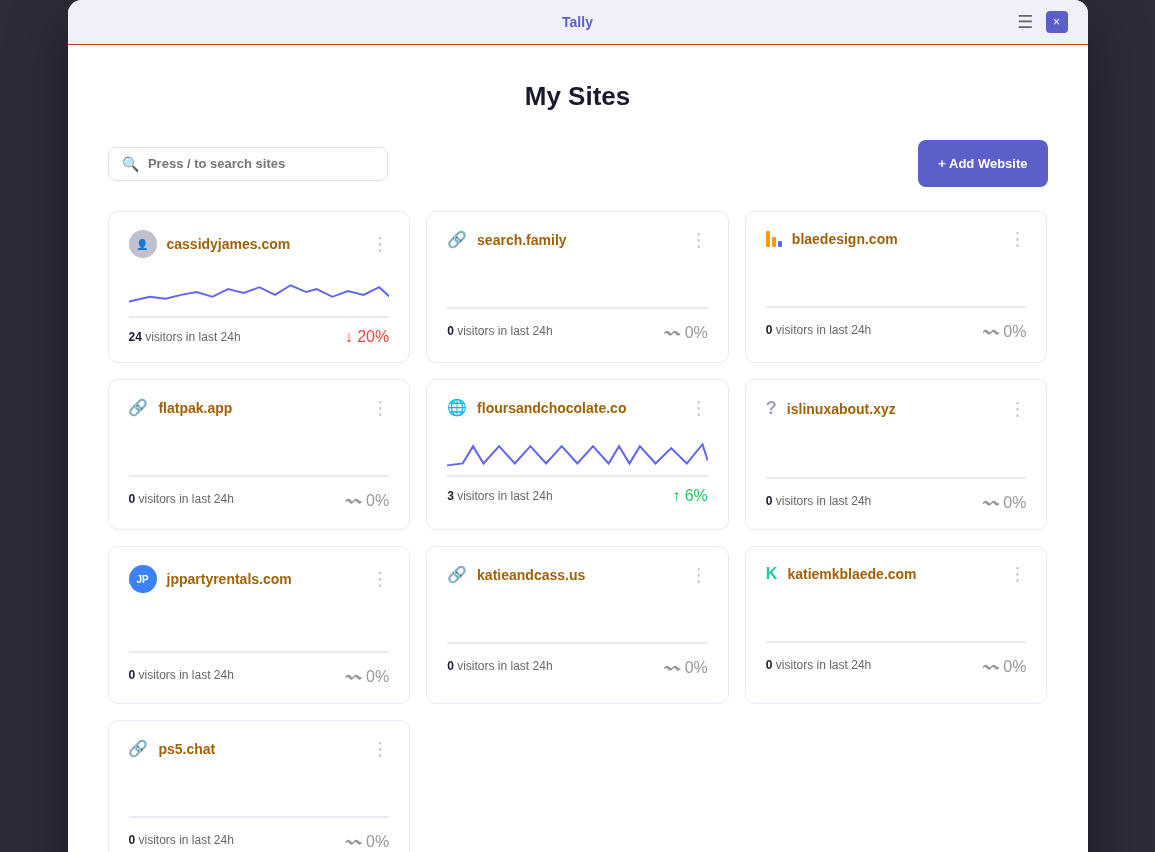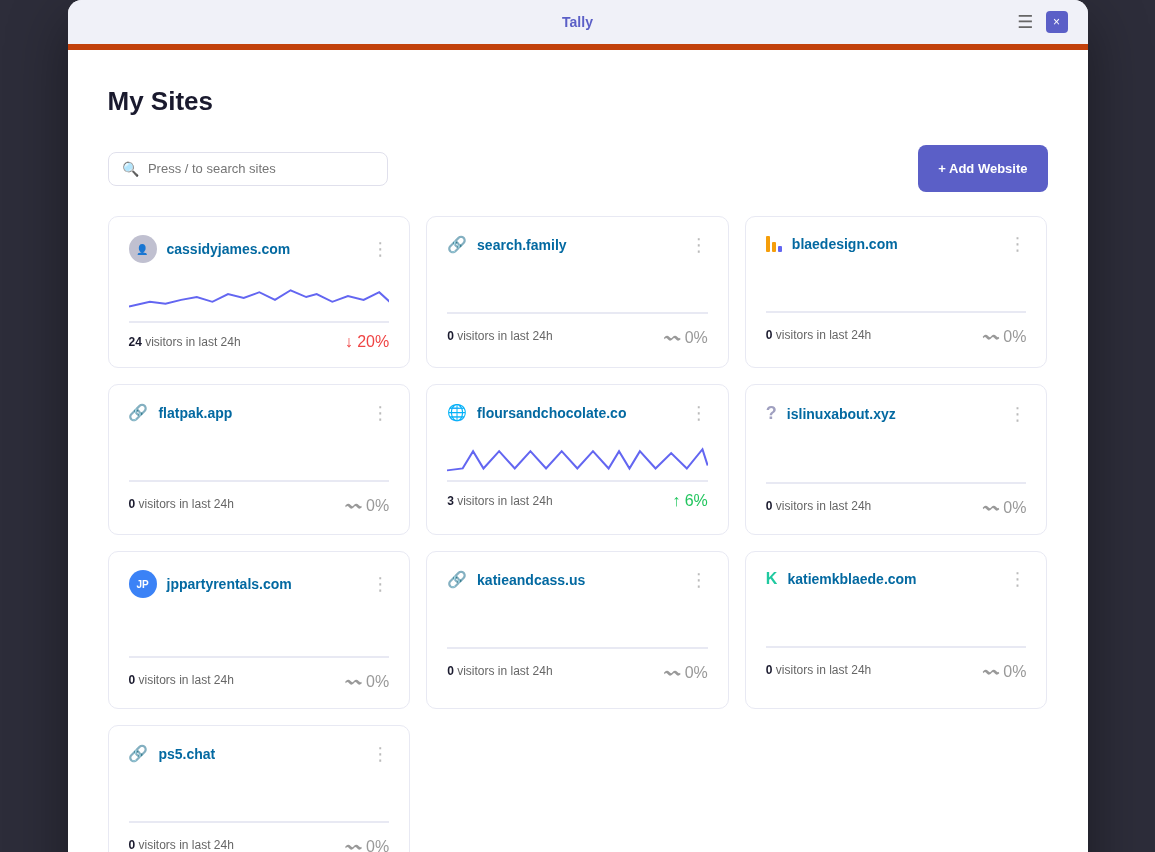--- a/index.html
+++ b/index.html
@@ -18,21 +18,21 @@
       overflow: hidden;
       box-shadow: 0 20px 60px rgba(0,0,0,0.4);
     }
     .titlebar {
       background: #f0f1f8;
       display: flex;
       align-items: center;
       justify-content: center;
       padding: 14px 20px;
       position: relative;
-      border-bottom: 6px solid #c2410c;
+      border-bottom: 1px solid #c2410c;
     }
     .titlebar-title {
       font-size: 14px;
       font-weight: 600;
       color: #5b5fc7;
     }
     .titlebar-controls {
       position: absolute;
       right: 20px;
       display: flex;
@@ -61,20 +61,21 @@
       background: white;
       margin: 0;
       padding: 36px 40px 40px;
       min-height: 760px;
     }
     .page-title {
       font-size: 26px;
       font-weight: 700;
       color: #1a1a2e;
       margin-bottom: 28px;
+      text-align: center;
     }
     .toolbar {
       display: flex;
       align-items: center;
       justify-content: space-between;
       margin-bottom: 24px;
     }
     .search-box {
       display: flex;
       align-items: center;
@@ -89,20 +90,21 @@
       color: #aaa;
       font-size: 14px;
     }
     .search-input {
       border: none;
       outline: none;
       font-size: 13px;
       color: #0369a1;
       background: transparent;
       width: 100%;
+      font-weight: bold;
     }
     .add-btn {
       background: #5b5fc7;
       color: white;
       border: none;
       border-radius: 8px;
       padding: 16px 20px;
       font-size: 13px;
       font-weight: 600;
       cursor: pointer;
@@ -136,21 +138,21 @@
       border-radius: 50%;
       background: #ddd;
       display: flex;
       align-items: center;
       justify-content: center;
       font-size: 12px;
     }
     .site-name {
       font-size: 14px;
       font-weight: 600;
-      color: #0369a1;
+      color: #a16207;
     }
     .site-menu {
       color: #bbb;
       cursor: pointer;
       font-size: 18px;
       line-height: 1;
     }
     .site-chart {
       height: 50px;
       margin-bottom: 10px;

